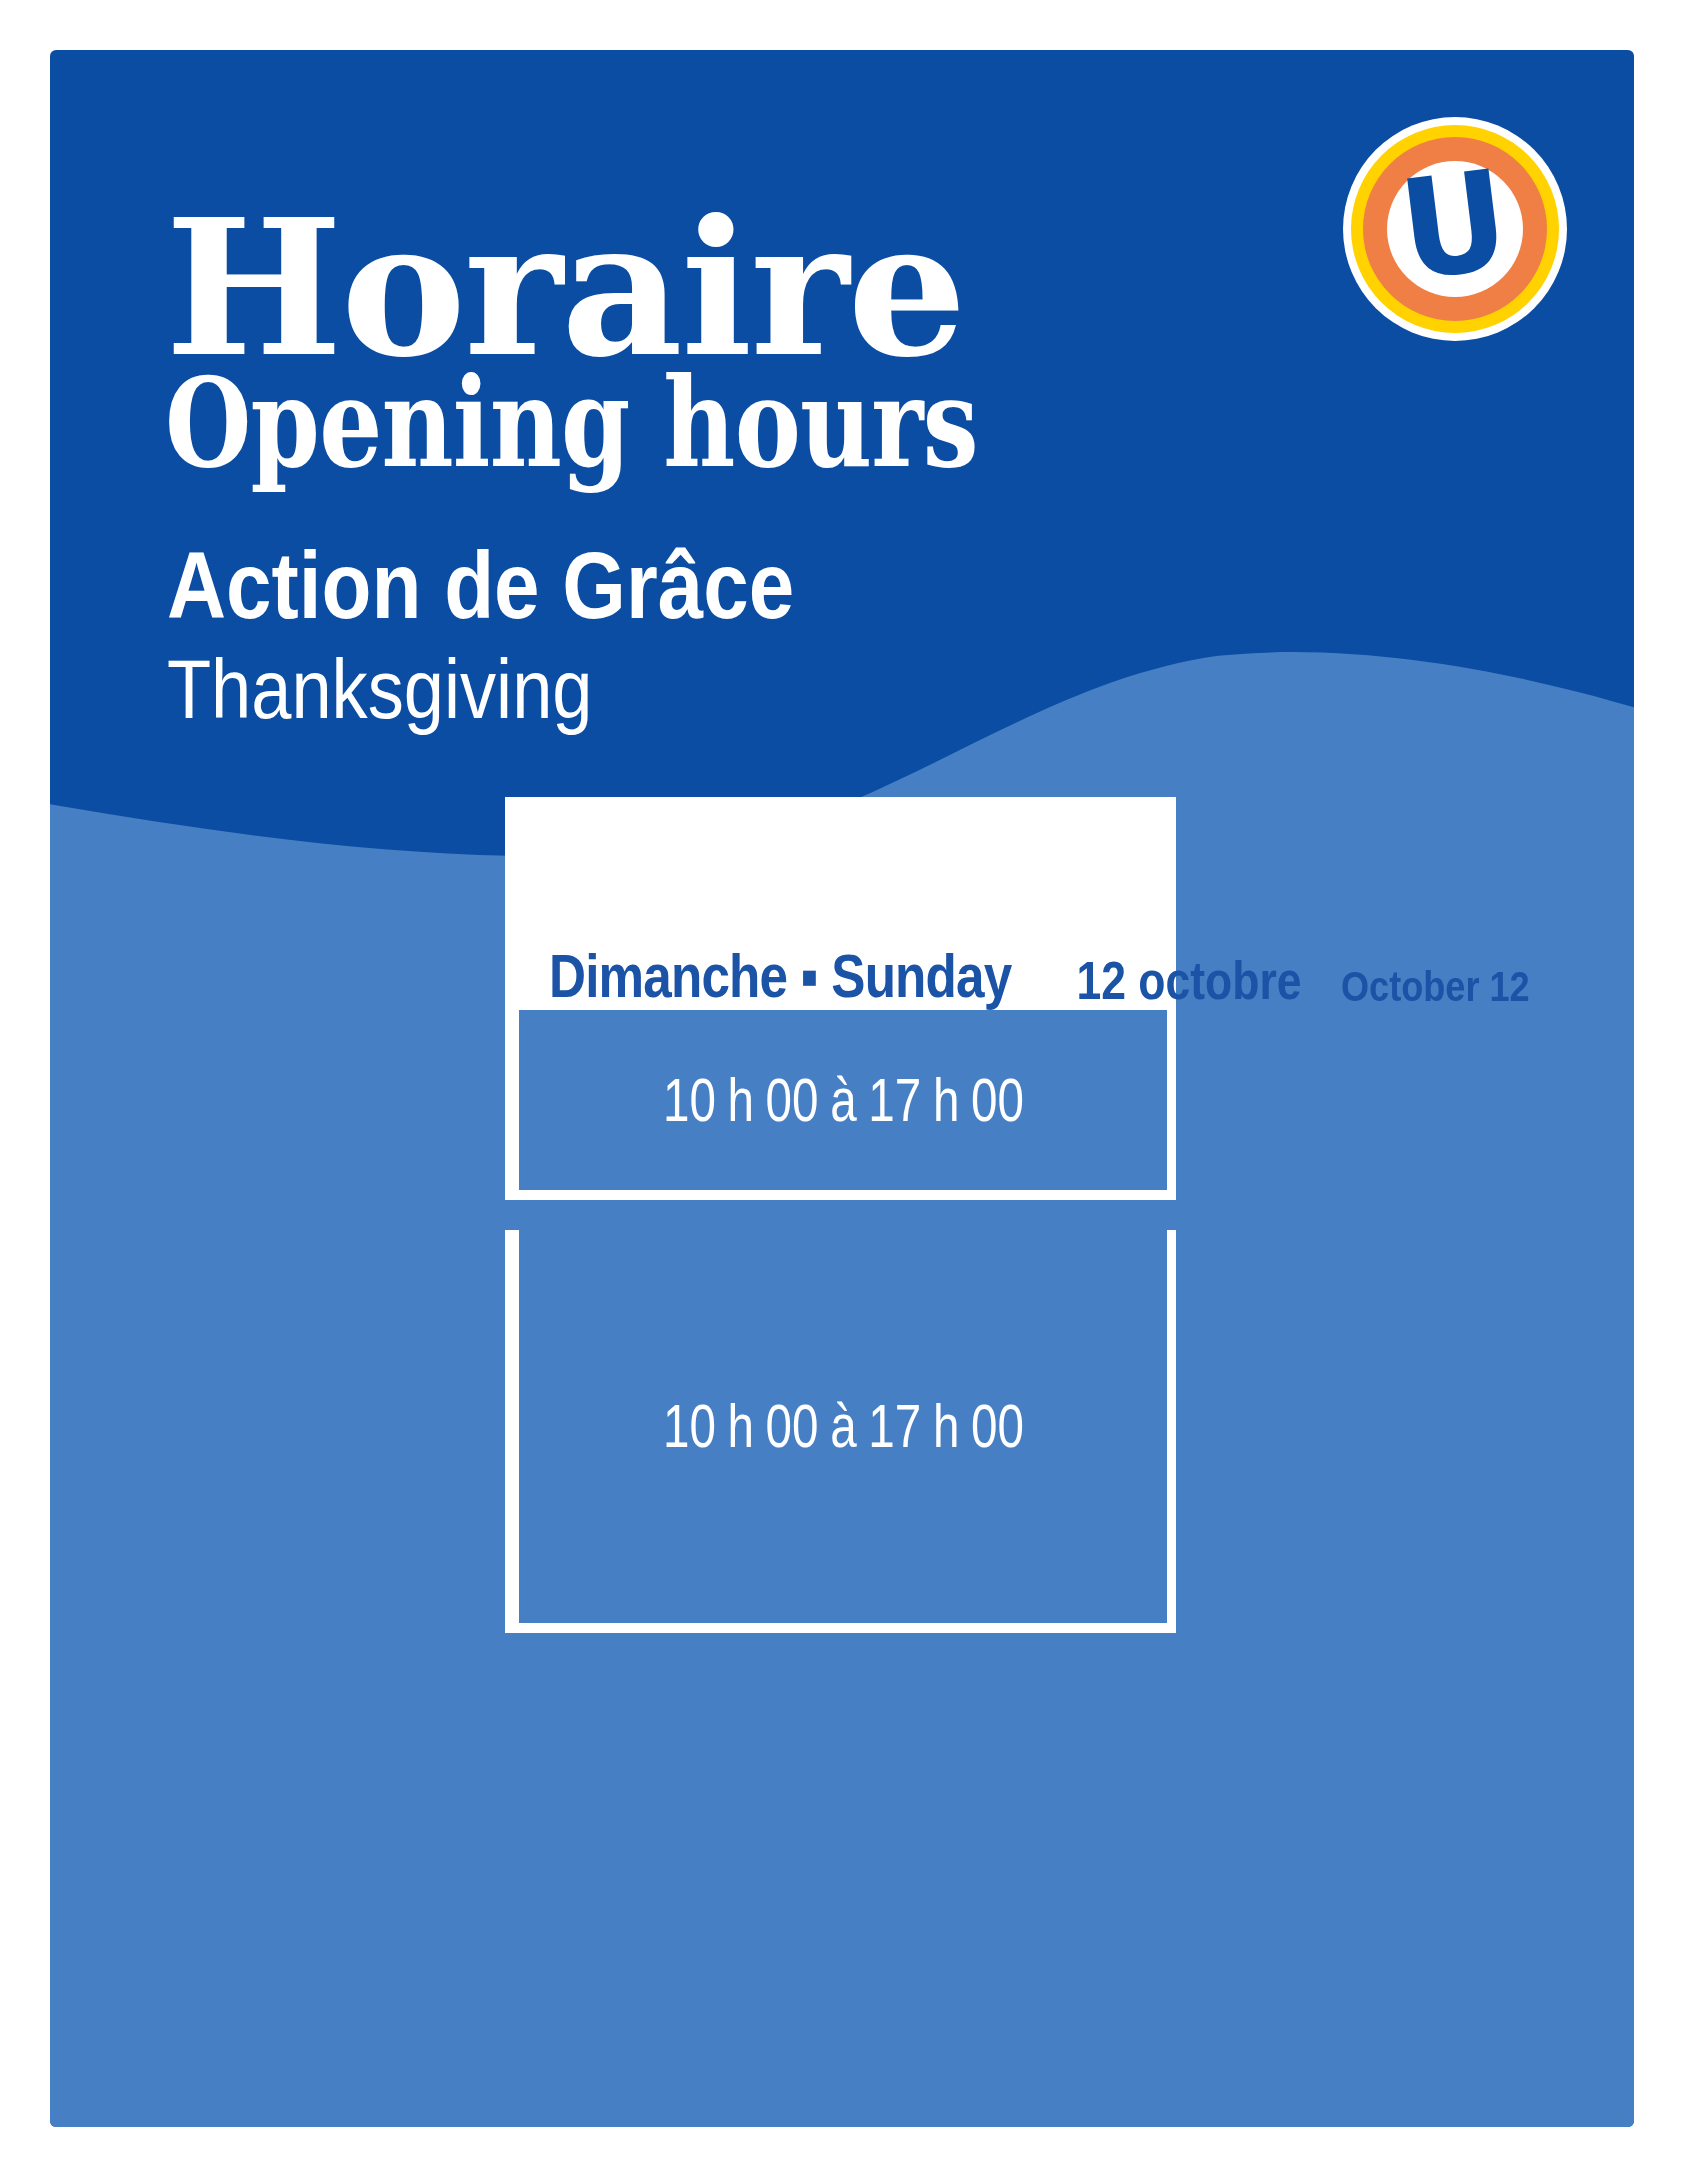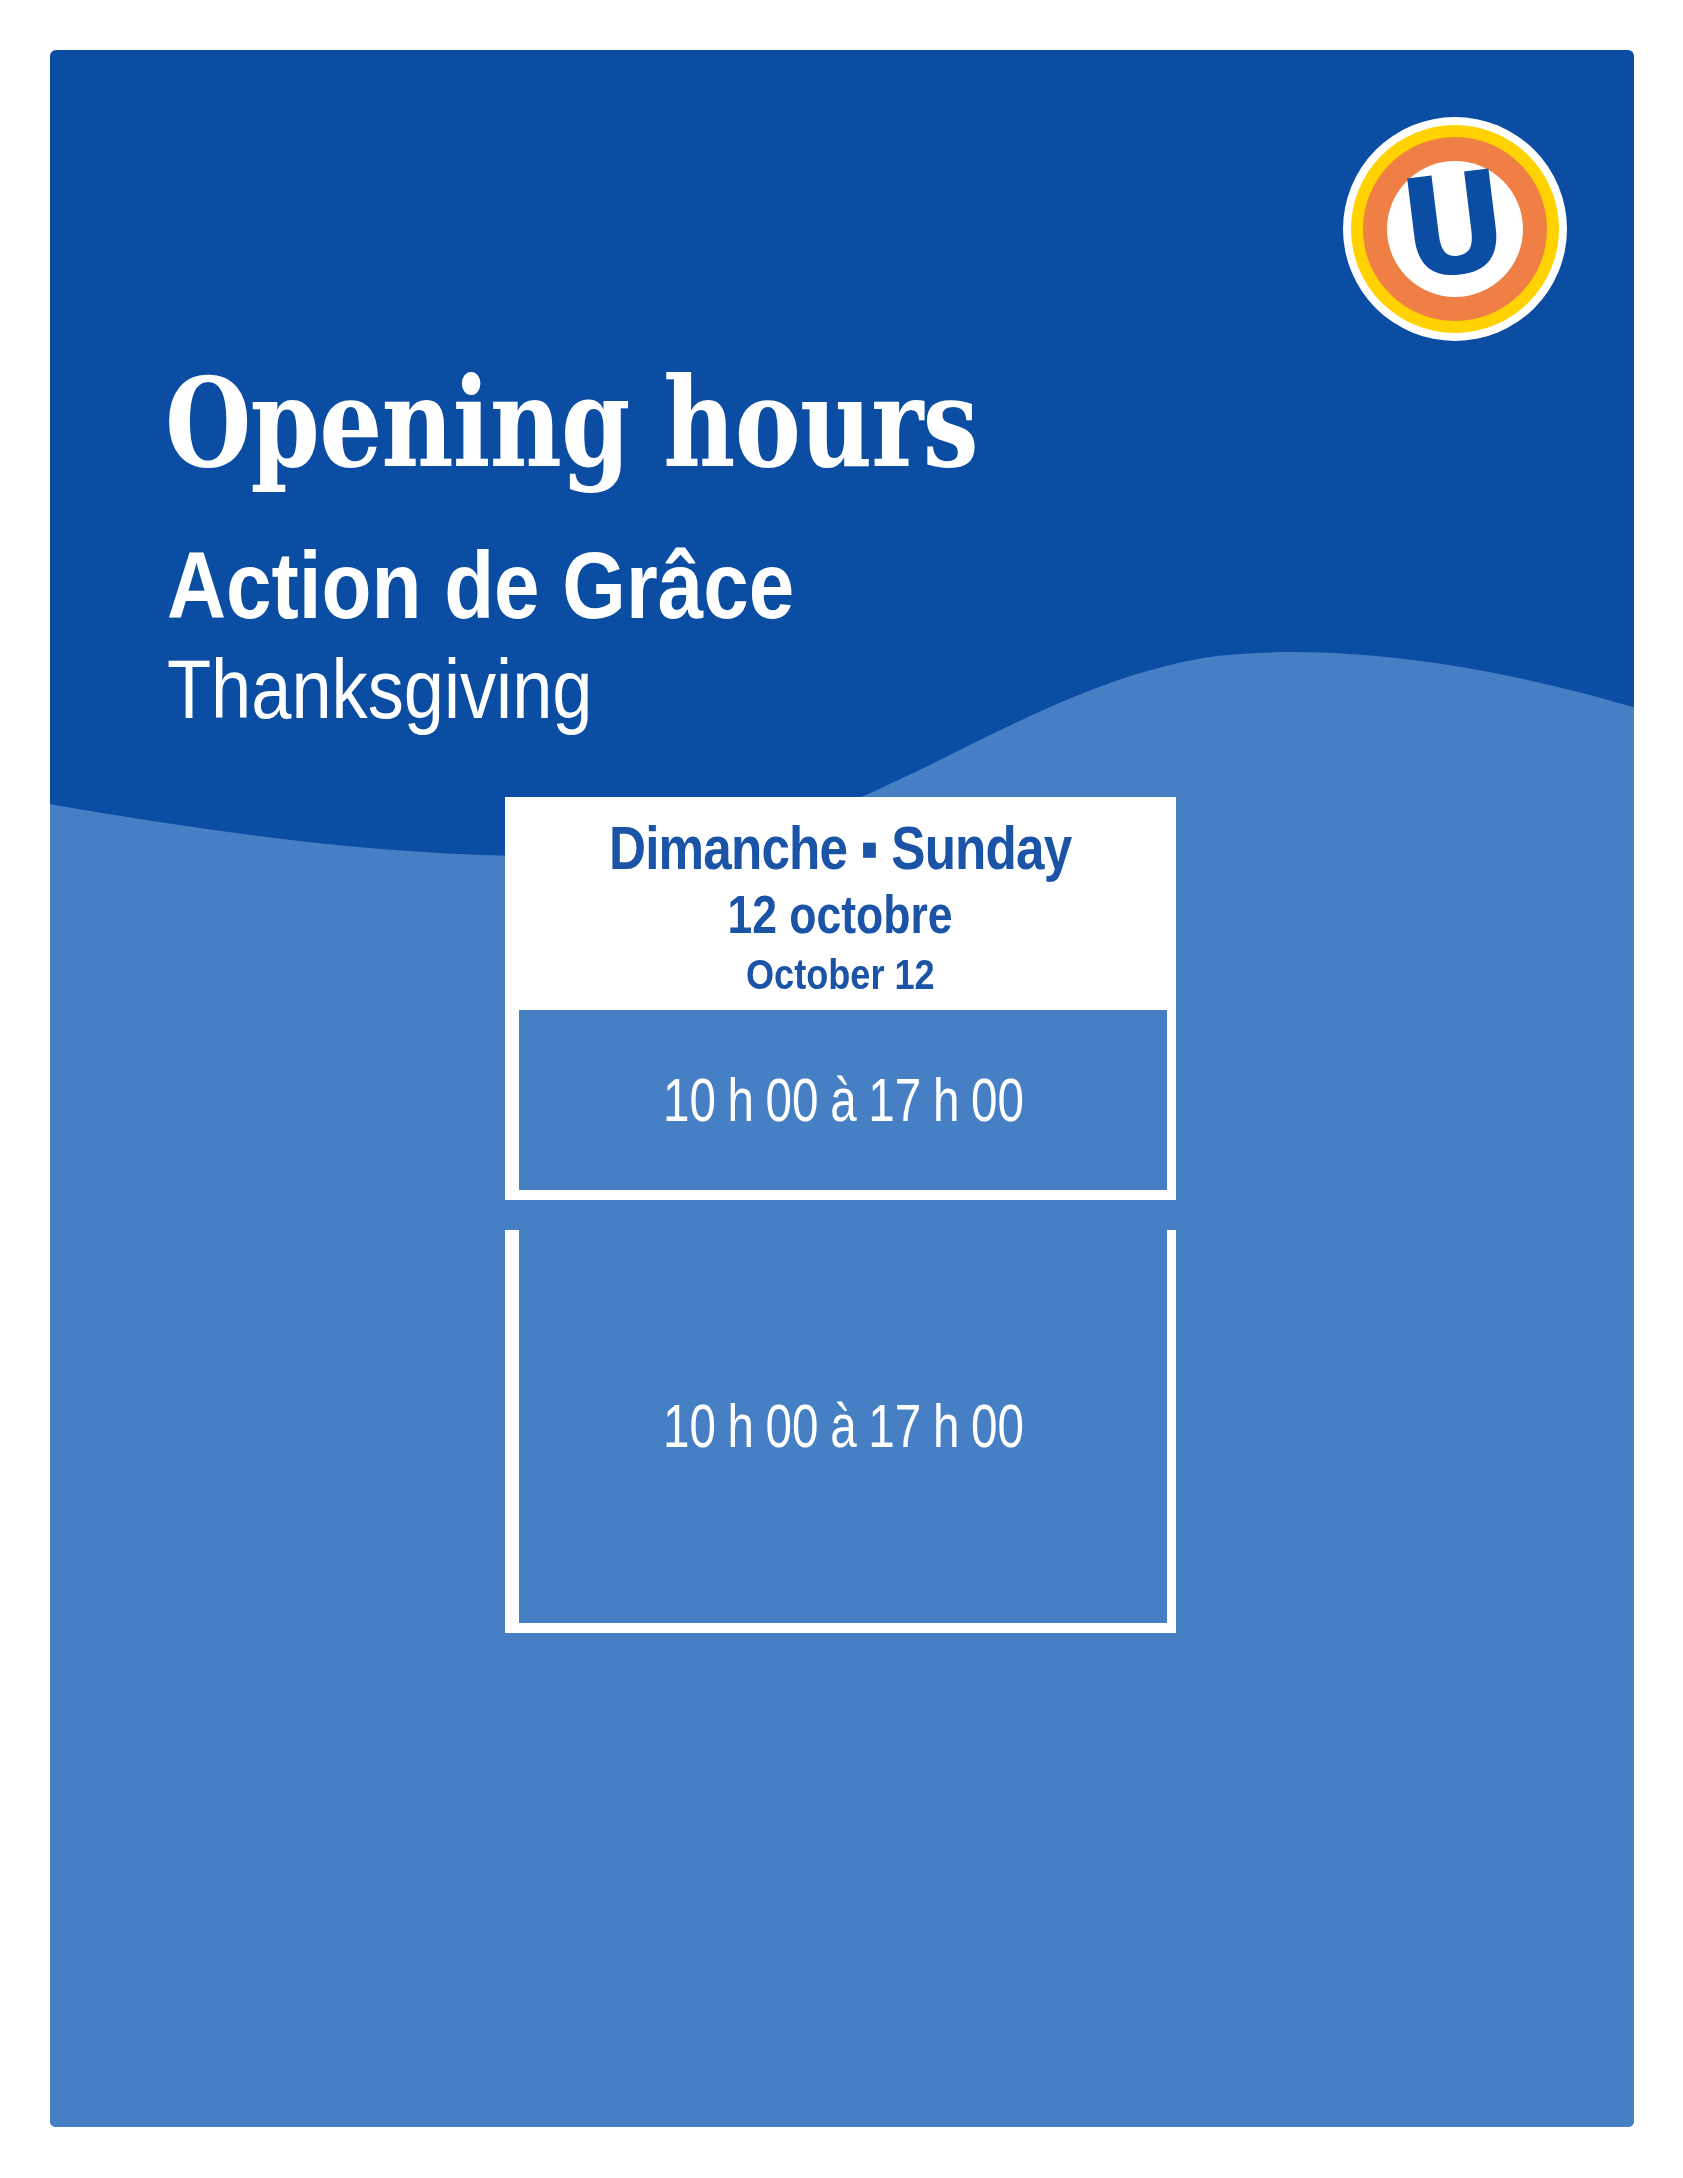--- a/index.html
+++ b/index.html
@@ -137,22 +137,22 @@
     flex-direction: column;
   }
   .card.c1 { top: 747px; }
   .card.c2 { top: 1180px; }
   .card.c3 { top: 1613px; }
   .card-head {
     height: 213px;
     box-sizing: border-box;
     padding-top: 18px;
     display: flex;
-    flex-direction: column;
-    align-items: center;
+    flex-direction: row;
+    align-items: flex-end;
     color: #1b53a6;
   }
   .day-line {
     font-size: 61px;
     font-weight: 700;
     line-height: 1.1;
     white-space: nowrap;
     transform: scaleX(0.84);
     transform-origin: center;
     letter-spacing: -1px;
@@ -200,20 +200,21 @@
 <div class="poster">
 
   <svg class="wave" viewBox="0 0 1600 2098" preserveAspectRatio="none" aria-hidden="true">
     <path d="M 0 762
              C 220 800, 430 825, 620 810
              C 830 792, 980 640, 1180 612
              C 1330 596, 1500 634, 1600 664
              L 1600 2098 L 0 2098 Z" fill="#477fc4"></path>
   </svg>
 
+  <h1 class="title-fr">Horaire</h1>
   <h2 class="title-en">Opening hours</h2>
   <h3 class="subtitle-fr">Action de Grâce</h3>
   <h4 class="subtitle-en">Thanksgiving</h4>
 
   <div class="logo">
     <div class="ring-yellow"></div>
     <div class="ring-orange"></div>
     <div class="disc">
       <span class="u-letter">U</span>
     </div>

